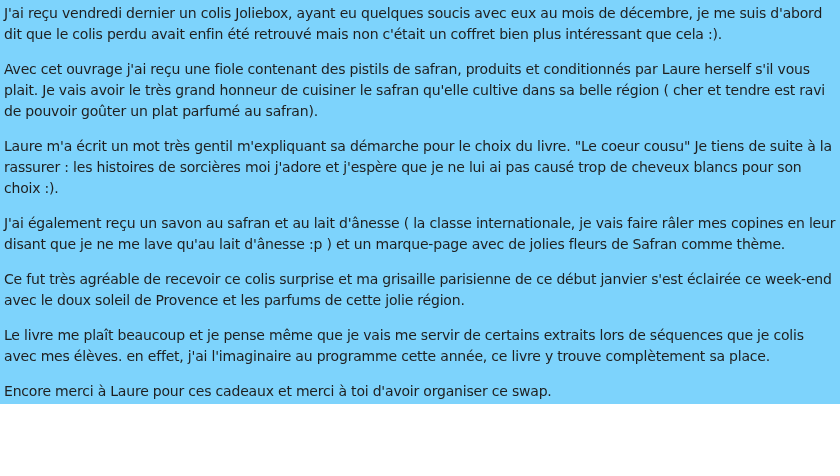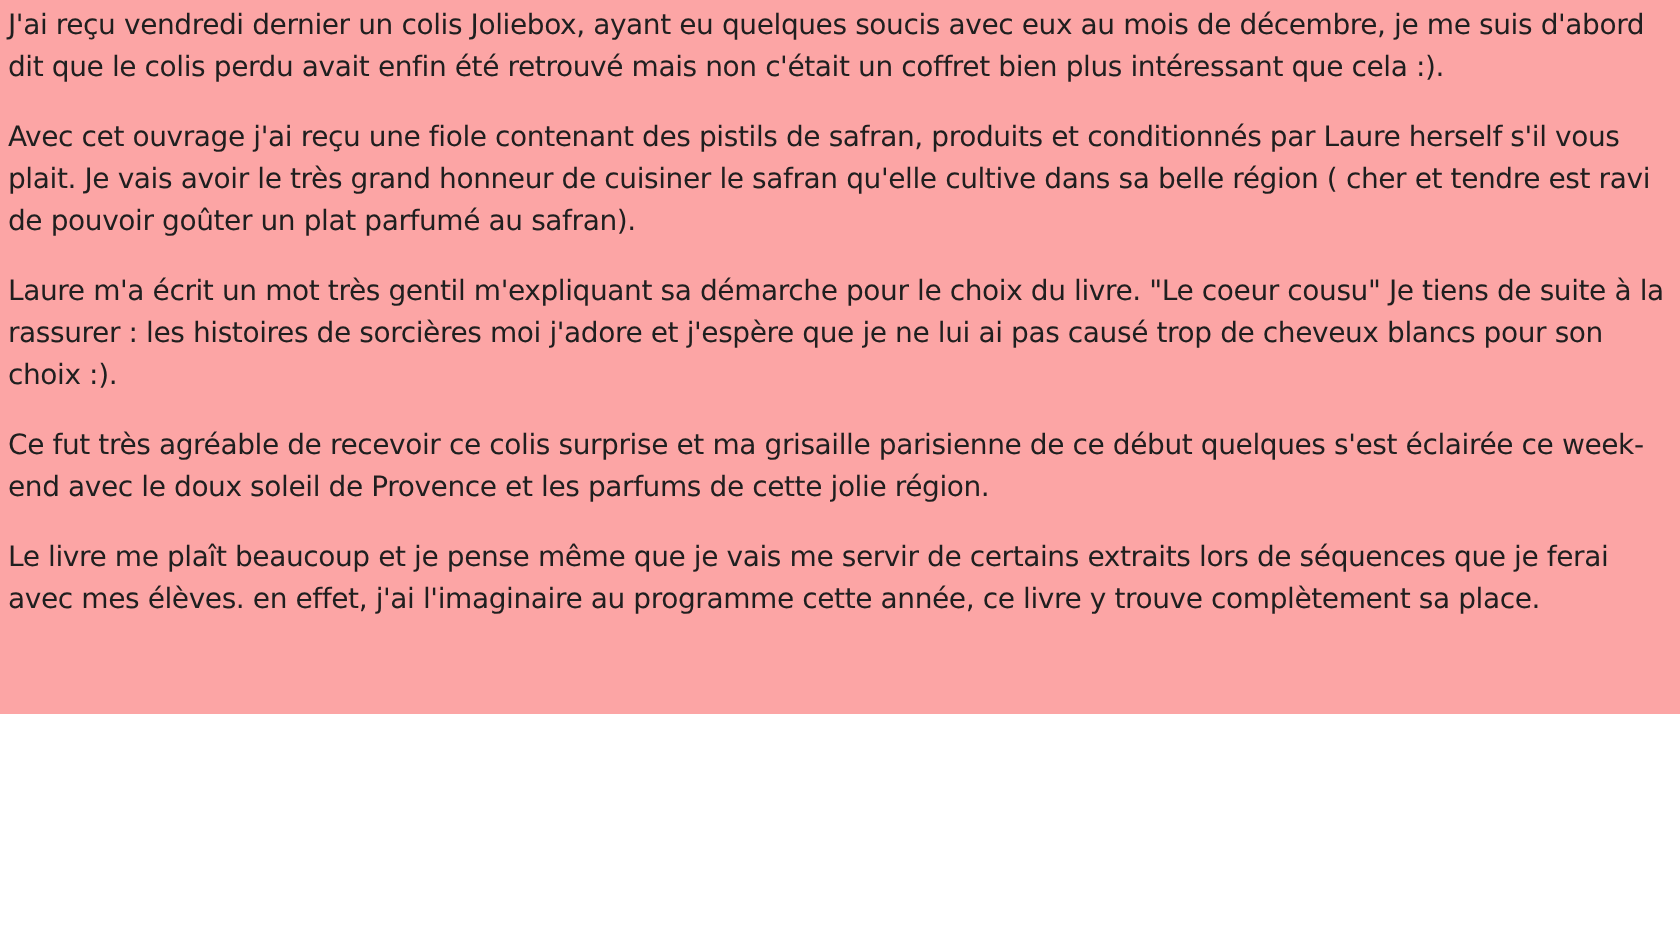--- a/index.html
+++ b/index.html
@@ -2,23 +2,23 @@
 <html><head>
 <meta charset="utf-8">
 <style>
   html, body {
     margin: 0;
     padding: 0;
     background: #ffffff;
   }
   .page {
     width: 840px;
-    height: 357px;
+    height: 404px;
     box-sizing: border-box;
-    background: #fca5a5;
+    background: #7dd3fc;
     overflow: hidden;
   }
   .article {
     box-sizing: border-box;
     padding: 3px 4px 0 4px;
     font-family: "DejaVu Sans", "Liberation Sans", sans-serif;
     font-size: 14px;
     letter-spacing: -0.2px;
     line-height: 21px;
     color: #1f1f1f;
@@ -29,16 +29,18 @@
   }
 </style>
 </head>
 <body>
 
 <div class="page">
   <div class="article">
     <p>J'ai reçu vendredi dernier un colis Joliebox, ayant eu quelques soucis avec eux au mois de décembre, je me suis d'abord dit que le colis perdu avait enfin été retrouvé mais non c'était un coffret bien plus intéressant que cela :).</p>
     <p>Avec cet ouvrage j'ai reçu une fiole contenant des pistils de safran, produits et conditionnés par Laure herself s'il vous plait. Je vais avoir le très grand honneur de cuisiner le safran qu'elle cultive dans sa belle région ( cher et tendre est ravi de pouvoir goûter un plat parfumé au safran).</p>
     <p>Laure m'a écrit un mot très gentil m'expliquant sa démarche pour le choix du livre. "Le coeur cousu" Je tiens de suite à la rassurer : les histoires de sorcières moi j'adore et j'espère que je ne lui ai pas causé trop de cheveux blancs pour son choix :).</p>
-    <p>Ce fut très agréable de recevoir ce colis surprise et ma grisaille parisienne de ce début quelques s'est éclairée ce week-end avec le doux soleil de Provence et les parfums de cette jolie région.</p>
-    <p>Le livre me plaît beaucoup et je pense même que je vais me servir de certains extraits lors de séquences que je ferai avec mes élèves. en effet, j'ai l'imaginaire au programme cette année, ce livre y trouve complètement sa place.</p>
+    <p>J'ai également reçu un savon au safran et au lait d'ânesse ( la classe internationale, je vais faire râler mes copines en leur disant que je ne me lave qu'au lait d'ânesse :p ) et un marque-page avec de jolies fleurs de Safran comme thème.</p>
+    <p>Ce fut très agréable de recevoir ce colis surprise et ma grisaille parisienne de ce début janvier s'est éclairée ce week-end avec le doux soleil de Provence et les parfums de cette jolie région.</p>
+    <p>Le livre me plaît beaucoup et je pense même que je vais me servir de certains extraits lors de séquences que je colis avec mes élèves. en effet, j'ai l'imaginaire au programme cette année, ce livre y trouve complètement sa place.</p>
+    <p>Encore merci à Laure pour ces cadeaux et merci à toi d'avoir organiser ce swap.</p>
   </div>
 </div>
 
 </body></html>

